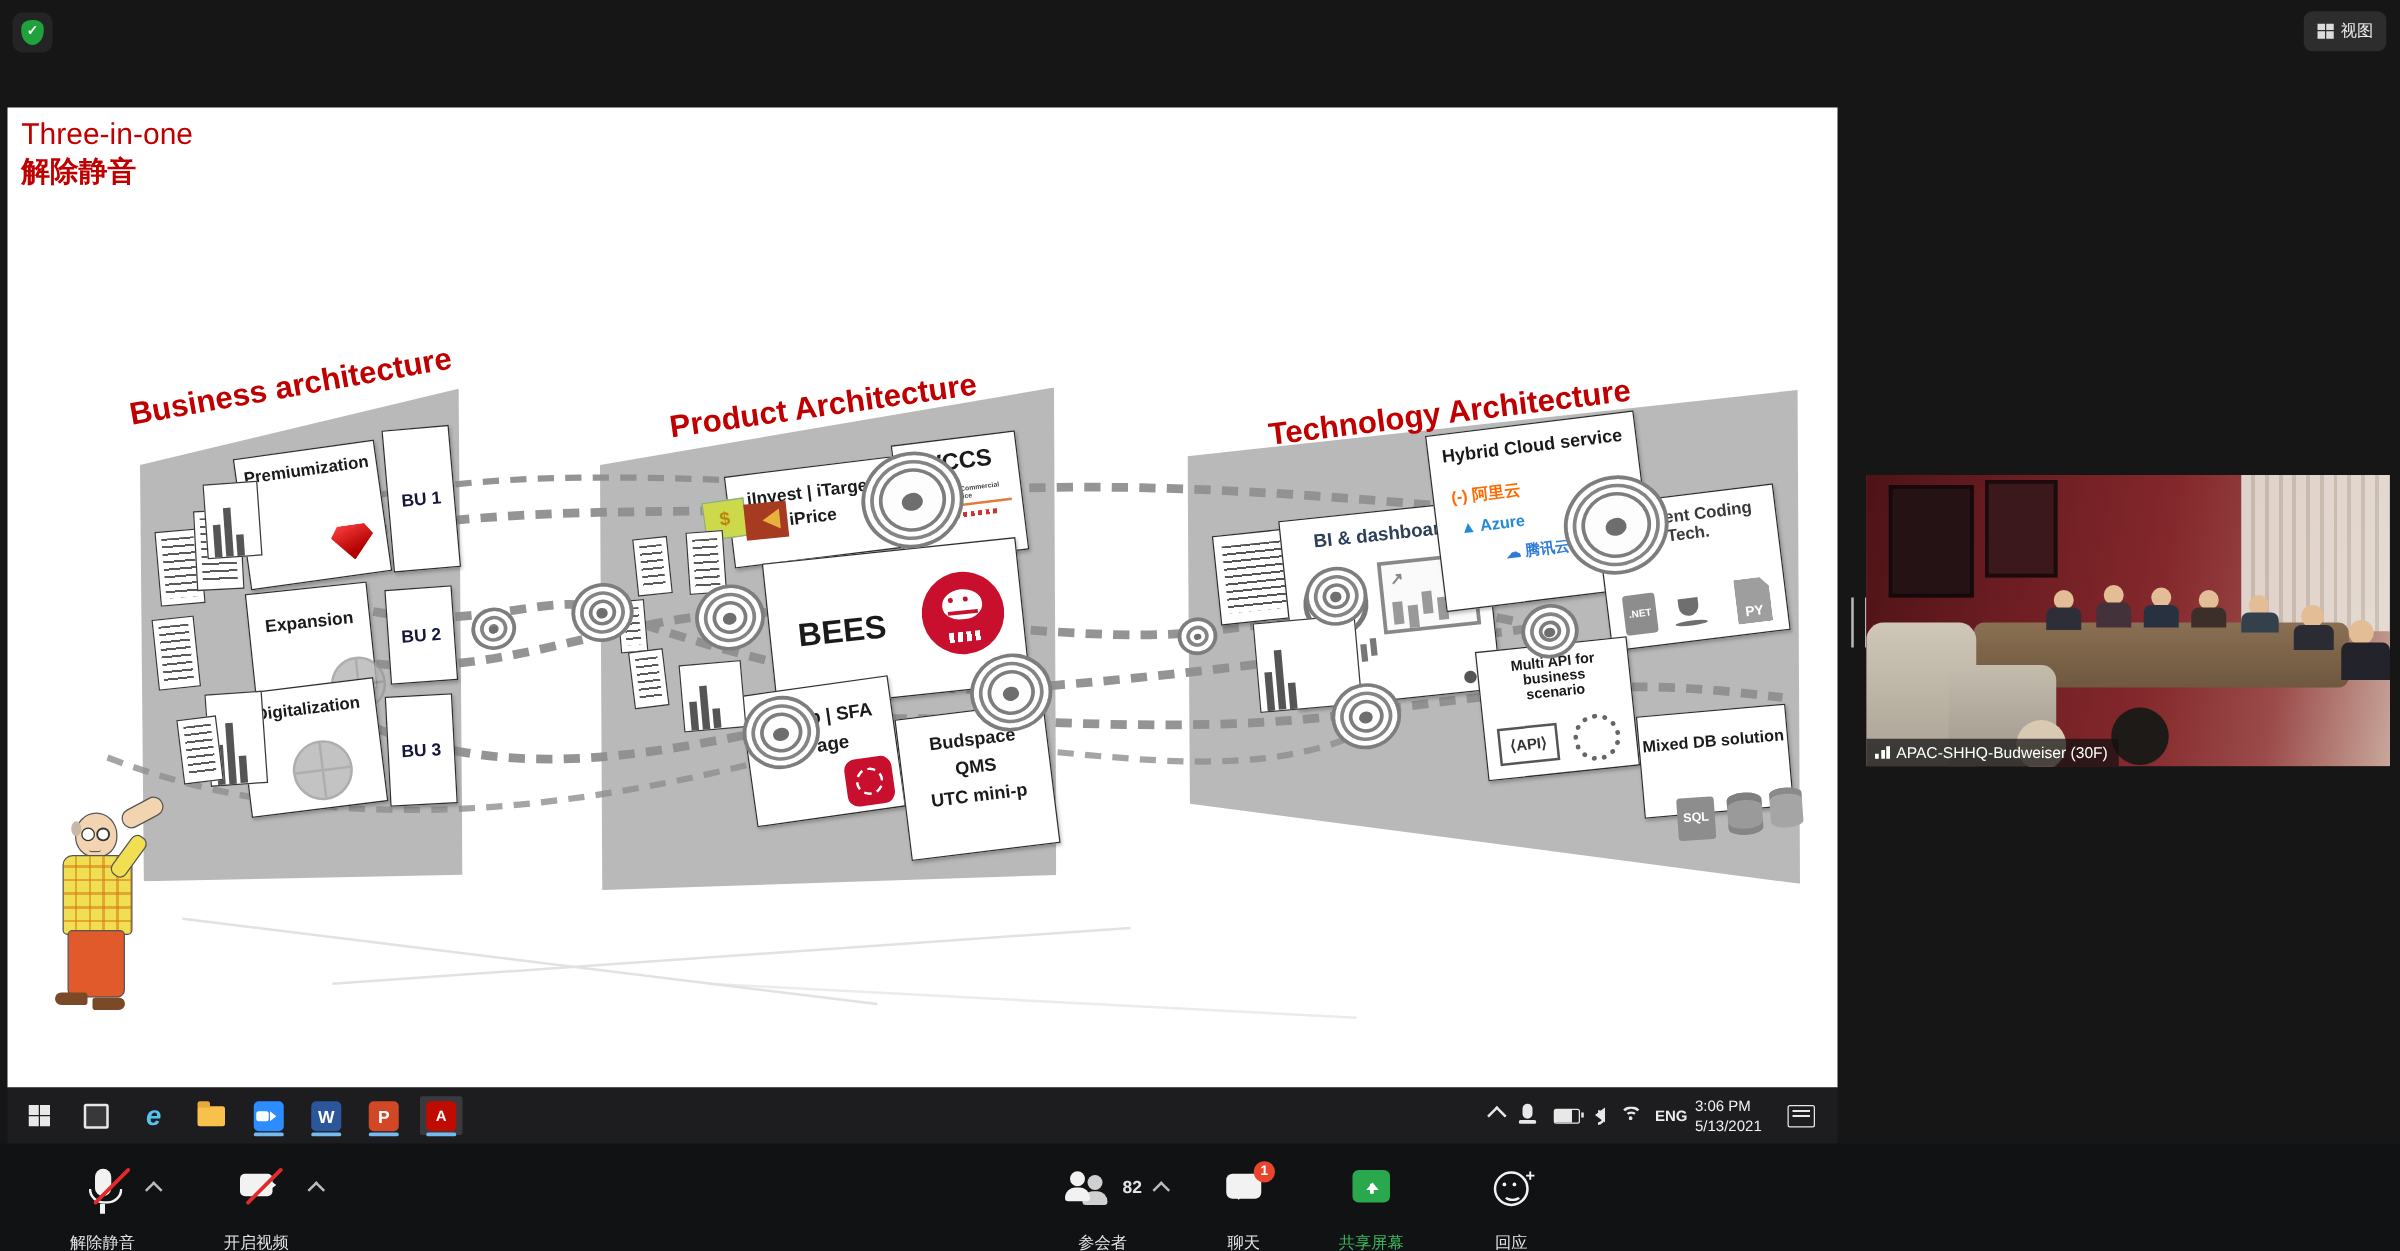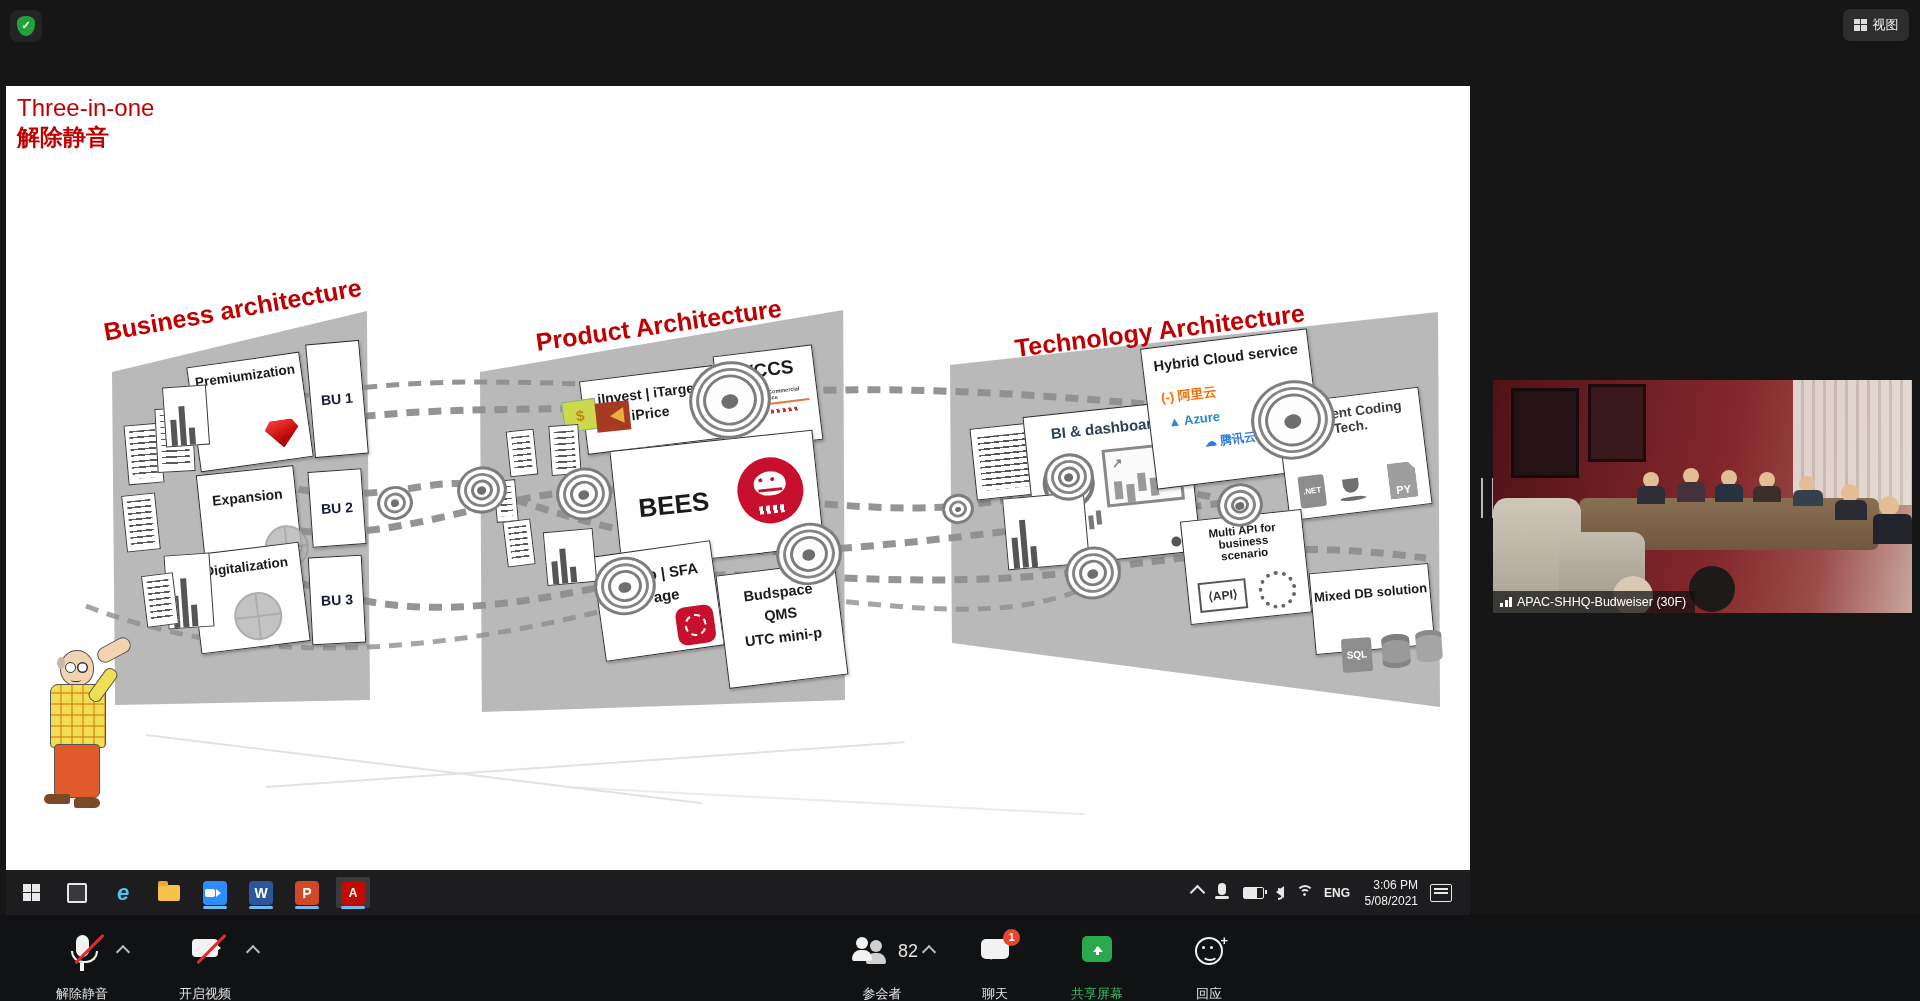--- a/index.html
+++ b/index.html
@@ -73,21 +73,21 @@
   .tray{color:#ececec;font-size:12px;}
   .chev{width:9px;height:9px;border-top:2px solid #e8e8e8;border-right:2px solid #e8e8e8;transform:rotate(-45deg);}
   .traymic{width:8px;height:12px;background:#e8e8e8;border-radius:4px;position:relative;}
   .traymic::after{content:"";position:absolute;left:-3px;bottom:-4px;width:14px;height:3px;background:#e8e8e8;border-radius:2px;}
   .battery{width:19px;height:10px;border:1.6px solid #e8e8e8;border-radius:2px;position:relative;background:linear-gradient(90deg,#e8e8e8 0 70%,transparent 70%);}
   .battery::after{content:"";position:absolute;right:-4px;top:2px;width:2px;height:4px;background:#e8e8e8;}
   .speaker{width:0;height:0;border:6px solid transparent;border-right:8px solid #e8e8e8;position:relative;}
   .speaker::before{content:"";position:absolute;left:2px;top:-4px;width:4px;height:8px;border:2px solid #e8e8e8;border-left:none;border-radius:0 6px 6px 0;}
   .wifi{width:18px;height:13px;position:relative;overflow:hidden;}
   .wifi i{position:absolute;border:2px solid #e8e8e8;border-radius:50%;border-bottom-color:transparent;border-left-color:transparent;border-right-color:transparent;}
-  .clock2{text-align:right;line-height:1.35;font-size:12px;color:#f2f2f2;}
+  .clock2{text-align:left;line-height:1.35;font-size:12px;color:#f2f2f2;}
   .notif{width:20px;height:16px;border:1.8px solid #e8e8e8;border-radius:2px;position:relative;}
   .notif::before{content:"";position:absolute;left:3px;top:3px;right:3px;height:6px;
     background:repeating-linear-gradient(180deg,#e8e8e8 0 1.6px,transparent 1.6px 4px);}
 
   
   .bottombar{left:0;top:915px;width:1920px;height:86px;background:#111214;}
   .zbtn{position:absolute;text-align:center;color:#e3e3e3;cursor:pointer;}
   .zbtn .lbl{position:absolute;left:50%;transform:translateX(-50%);top:58px;font-size:13px;white-space:nowrap;}
   .caret{position:absolute;width:8px;height:8px;border-top:2px solid #bbb;border-right:2px solid #bbb;transform:rotate(-45deg);}
   .slash{position:absolute;width:3px;height:40px;background:#e02b2b;transform:rotate(45deg);border-radius:2px;}
@@ -343,21 +343,21 @@
         <div class="speaker"></div>
       </div>
     <div class="abs wifi" style="left:1290px;top:15px;">
       <i style="left:0;top:0;width:14px;height:14px;"></i>
         <i style="left:4px;top:4px;width:6px;height:6px;"></i>
         <i style="left:7px;top:8px;width:1px;height:1px;background:#e8e8e8;border:1px solid #e8e8e8;"></i>
     </div>
     <div class="abs tray" style="left:1318px;top:16px;font-weight:bold;">ENG</div>
     <div class="abs clock2" style="left:1350px;top:7px;width:62px;">
       <div>3:06 PM</div>
-      <div>5/08/2021</div>
+      <div>5/13/2021</div>
     </div>
     <div class="abs" style="left:1424px;top:14px;">
         <div class="notif"></div>
       </div>
   </div>
 
   <div class="abs handle"></div>
   <div class="abs vthumb">
     <div class="abs" style="left:0;top:0;width:419px;height:233px;background:linear-gradient(100deg,#4e1317 0%,#6e1e23 30%,#84282c 55%,#9b4b4a 78%,#c8a79b 100%);"></div>
     <div class="abs" style="left:300px;top:0;width:119px;height:125px;background:repeating-linear-gradient(90deg,#e8e3da 0 8px,#cfc6ba 8px 11px);opacity:.9;"></div>
@@ -398,21 +398,21 @@
     <div class="zbtn" style="left:140px;top:12px;width:130px;height:76px;">
       <div class="cambody" style="margin:12px auto 0;"></div>
       <div class="slash" style="left:70px;top:2px;"></div>
       <div class="caret" style="right:12px;top:20px;"></div>
       <div class="lbl">开启视频</div>
     </div>
 
     <div class="zbtn" style="left:822px;top:12px;width:120px;height:76px;">
       <div class="person" style="left:34px;top:10px;"></div>
       <div class="person" style="left:48px;top:13px;opacity:.85;"></div>
-      <span style="position:absolute;left:76px;top:14px;font-size:18px;">82</span>
+      <span style="position:absolute;left:76px;top:14px;font-size:14px;font-weight:bold;">82</span>
       <div class="caret" style="right:8px;top:20px;"></div>
       <div class="lbl">参会者</div>
     </div>
     <div class="zbtn" style="left:960px;top:12px;width:70px;height:76px;">
       <div class="bubble" style="margin:12px auto 0;"></div>
       <div class="badge" style="right:10px;top:2px;">1</div>
       <div class="lbl">聊天</div>
     </div>
     <div class="zbtn" style="left:1054px;top:12px;width:86px;height:76px;">
       <div class="sharesq" style="margin:9px auto 0;"></div>

